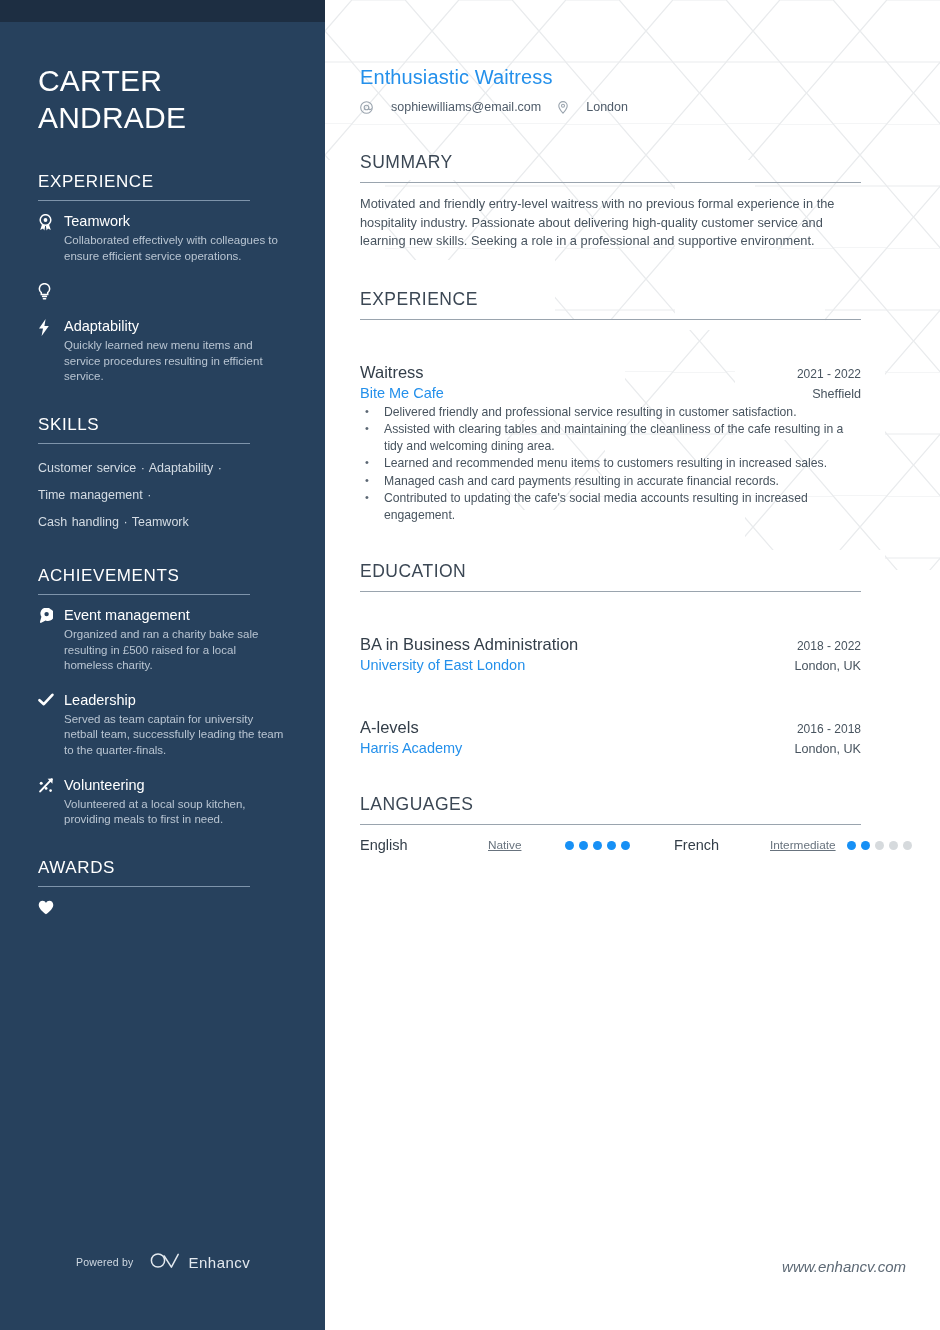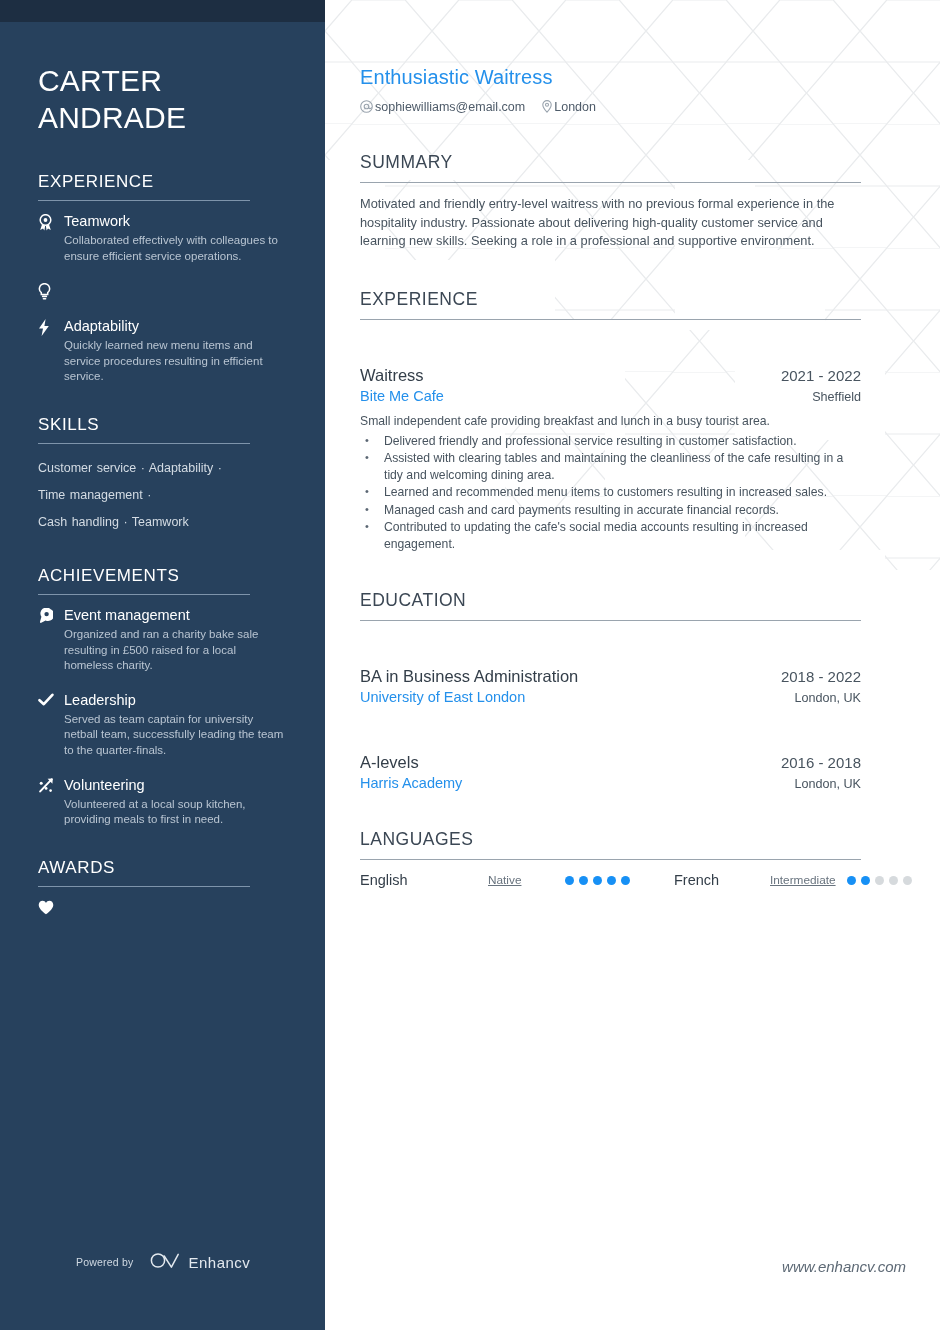--- a/index.html
+++ b/index.html
@@ -145,21 +145,21 @@
     letter-spacing: 0.1px;
   }
   .contact-row {
     margin-top: 11px;
     display: flex;
     align-items: center;
     gap: 17px;
     color: #4e5b69;
     font-size: 12.5px;
   }
-  .contact-item { display: flex; align-items: flex-start; gap: 2px; }
+  .contact-item { display: flex; align-items: center; gap: 18px; }
   .contact-item svg { display: block; flex: 0 0 auto; }
 
   .section { margin-top: 38px; }
   .sec-head {
     color: #3b4754;
     font-size: 17.5px;
     letter-spacing: 0.5px;
     font-weight: 400;
     padding-bottom: 9px;
   }
@@ -181,21 +181,21 @@
     justify-content: space-between;
     align-items: baseline;
   }
   .item-title {
     color: #333e49;
     font-size: 16.5px;
     font-weight: 400;
   }
   .item-date {
     color: #48545f;
-    font-size: 15px;
+    font-size: 12px;
     white-space: nowrap;
     padding-left: 14px;
     margin-top: 35px;
   }
   .item-sub {
     color: #2490eb;
     font-size: 14.5px;
     margin-top: 3px;
   }
   .item-loc {
@@ -473,21 +473,20 @@
 
         <div class="item">
           <div class="item-row">
             <span class="item-title">Waitress</span>
             <span class="item-date">2021 - 2022</span>
           </div>
           <div class="item-row">
             <span class="item-sub">Bite Me Cafe</span>
             <span class="item-loc">Sheffield</span>
           </div>
-          <p class="item-desc">Small independent cafe providing breakfast and lunch in a busy tourist area.</p>
           <ul class="bullets">
             <li>Delivered friendly and professional service resulting in customer satisfaction.</li>
             <li>Assisted with clearing tables and maintaining the cleanliness of the cafe resulting in a tidy and welcoming dining area.</li>
             <li>Learned and recommended menu items to customers resulting in increased sales.</li>
             <li>Managed cash and card payments resulting in accurate financial records.</li>
             <li>Contributed to updating the cafe's social media accounts resulting in increased engagement.</li>
           </ul>
         </div>
       </section>
 

